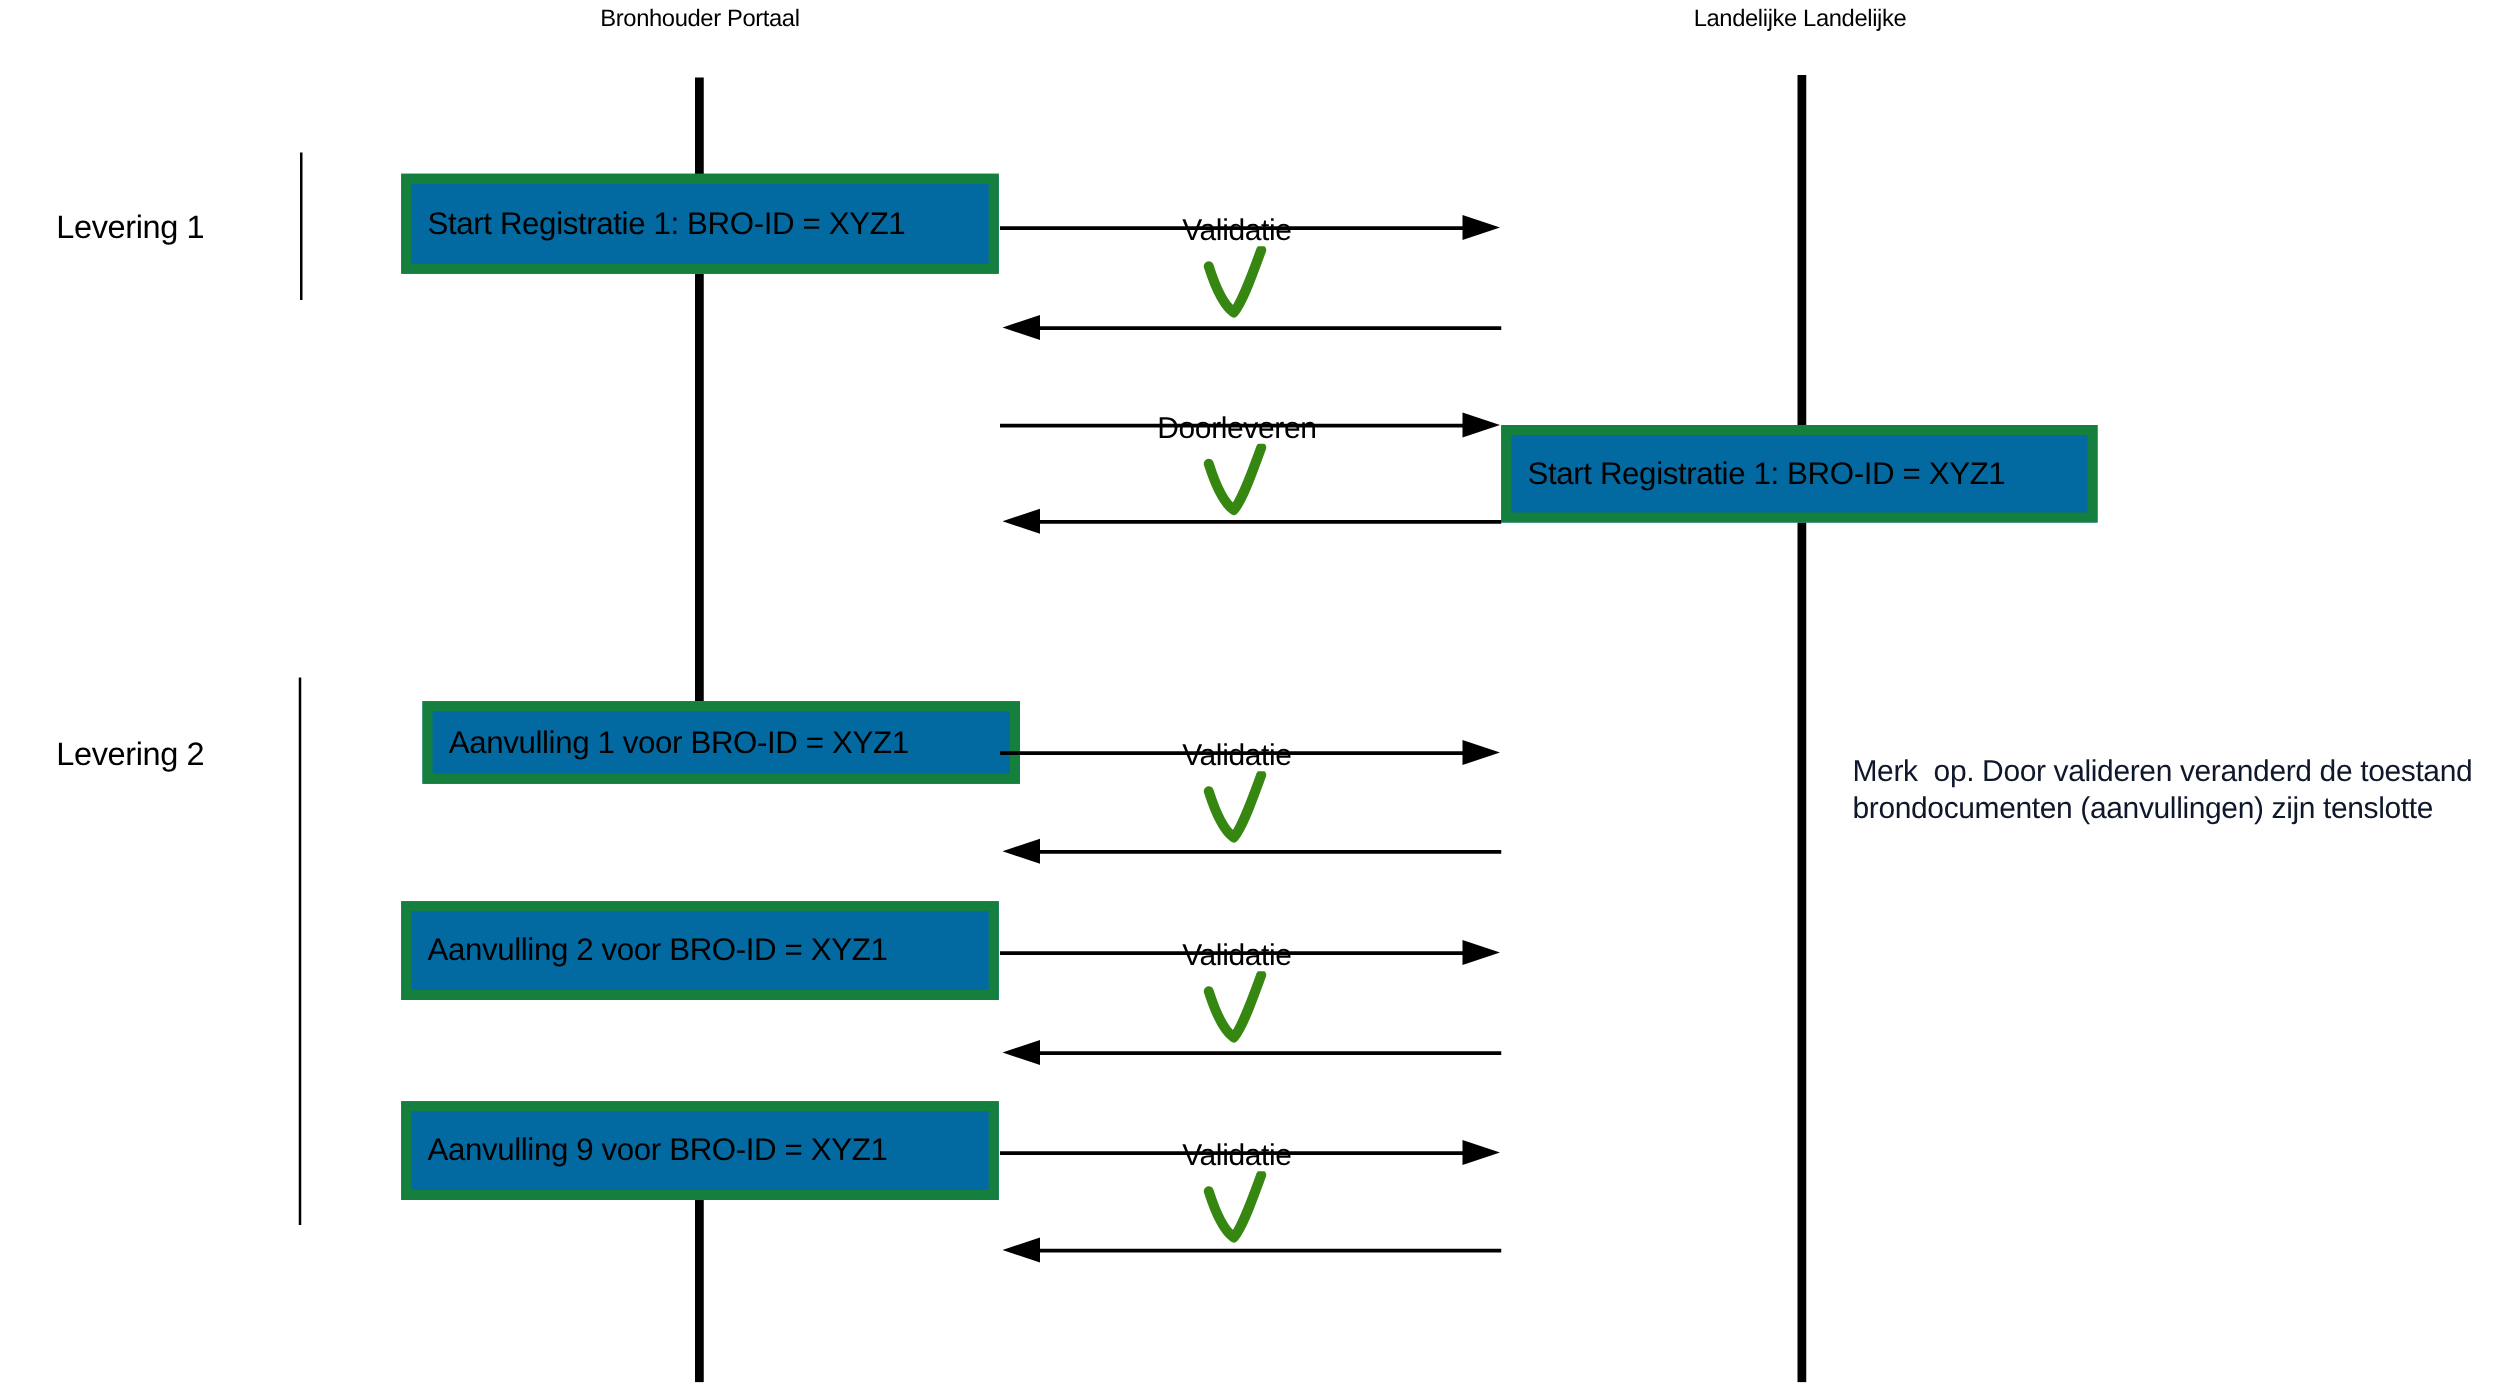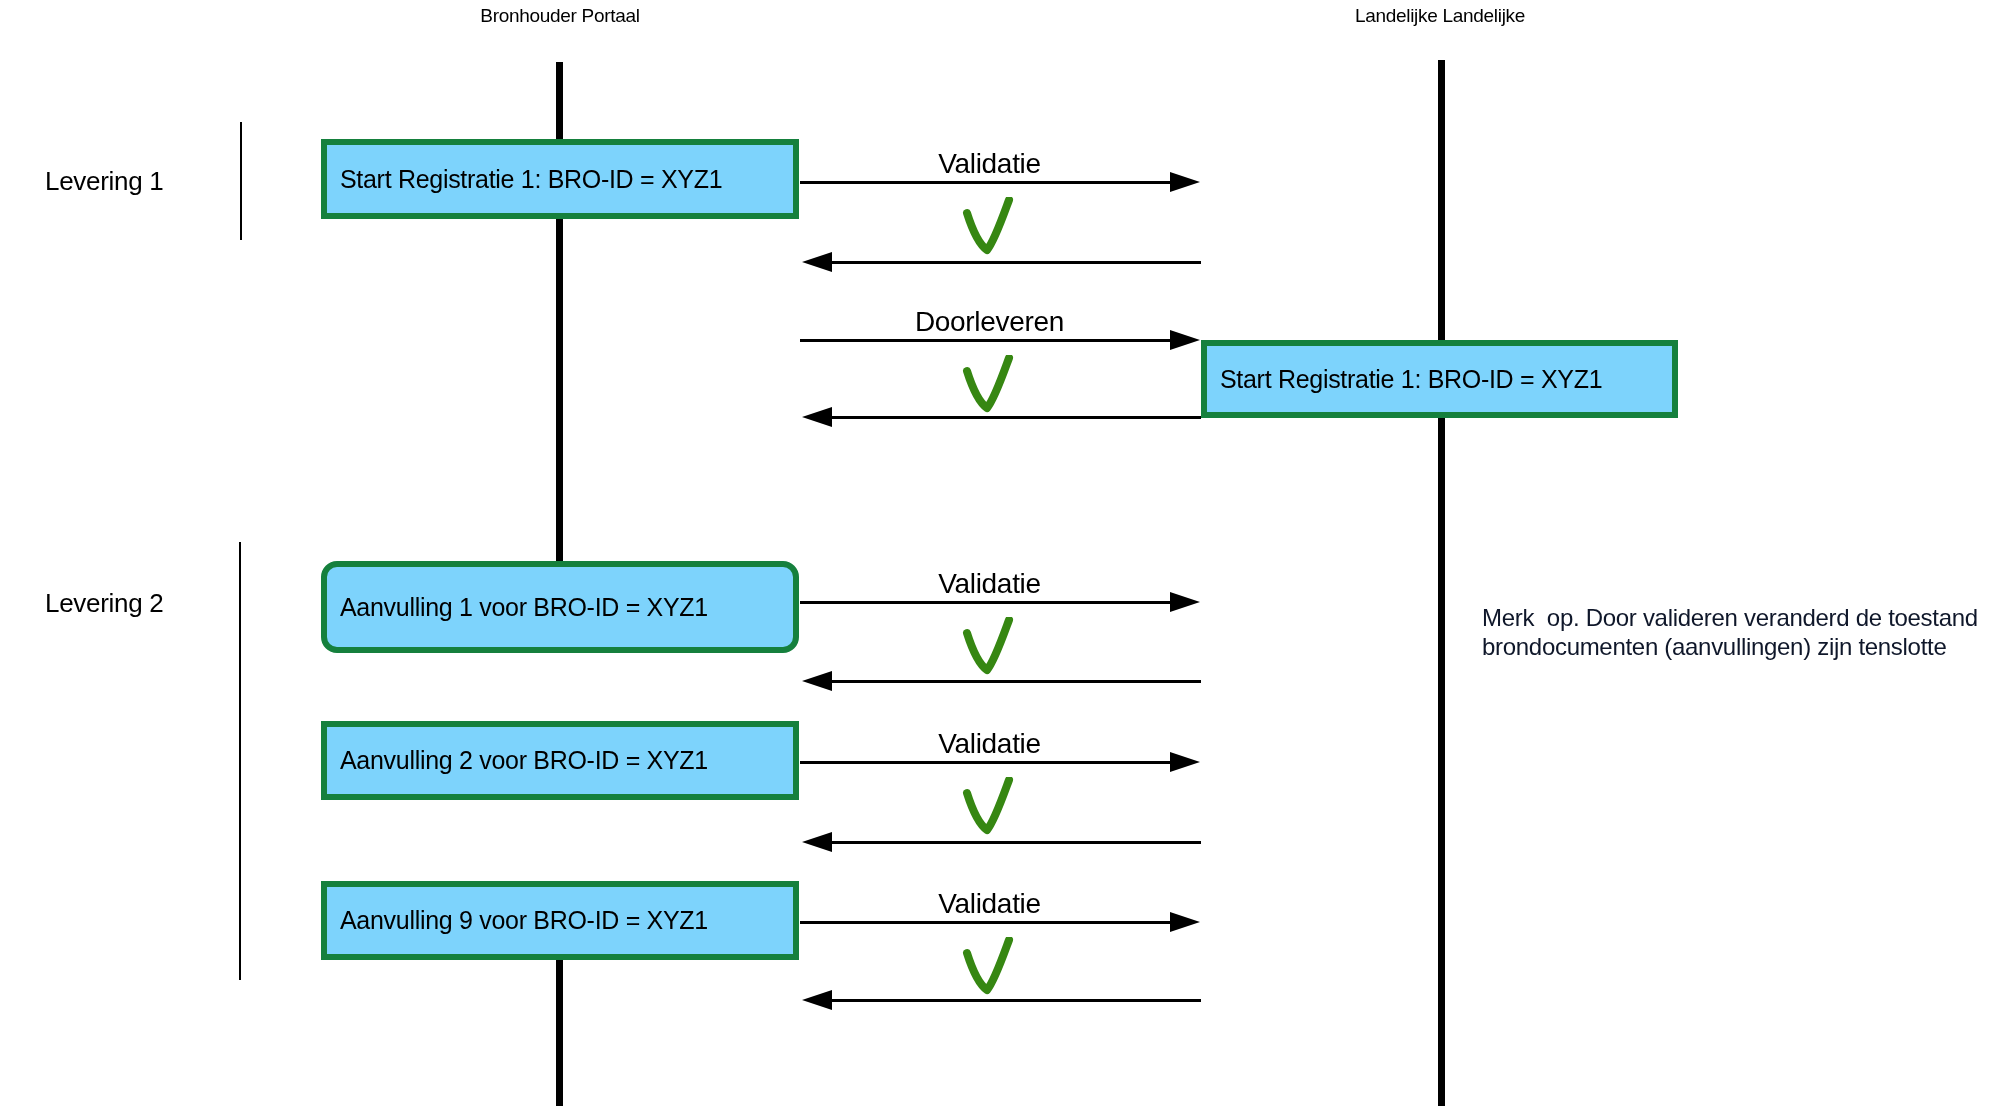--- a/index.html
+++ b/index.html
@@ -5,24 +5,24 @@
   html,body{margin:0;padding:0;background:#ffffff;}
   .canvas{
     position:relative;width:2002px;height:1106px;background:#ffffff;overflow:hidden;
     font-family:"Liberation Sans",sans-serif;color:#000;
   }
   .actor-title{position:absolute;width:400px;text-align:center;font-size:19px;letter-spacing:-0.3px;}
   .lifeline{position:absolute;width:7px;background:#000;}
   .bracket{position:absolute;width:2px;background:#000;}
   .group-label{position:absolute;width:160px;font-size:26px;letter-spacing:-0.3px;}
   .mbox{
-    position:absolute;box-sizing:border-box;border:6px solid #15803d;background:#7dd3fc;
+    position:absolute;box-sizing:border-box;border:8px solid #15803d;background:#0369a1;
     display:flex;align-items:center;padding-left:13px;font-size:25px;letter-spacing:-0.3px;
   }
-  .msg-label{position:absolute;left:791px;width:397px;text-align:center;font-size:28px;letter-spacing:-0.3px;}
+  .msg-label{position:absolute;left:791px;width:397px;text-align:center;font-size:24px;letter-spacing:-0.3px;margin-top:23px;}
   .aline{position:absolute;height:3px;background:#000;}
   .head-right{
     position:absolute;width:0;height:0;
     border-left:30px solid #000;border-top:10px solid transparent;border-bottom:10px solid transparent;
   }
   .head-left{
     position:absolute;width:0;height:0;
     border-right:30px solid #000;border-top:10px solid transparent;border-bottom:10px solid transparent;
   }
   .check{position:absolute;width:52px;height:62px;}
@@ -49,21 +49,21 @@
 
   <div class="bracket" style="left:239px;top:542px;height:438px;"></div>
   <div class="group-label" style="left:45px;top:588px;">Levering 2</div>
 
   <div class="mbox" style="left:321px;top:139px;width:478px;height:80px;">
     <span>Start Registratie 1: BRO-ID = XYZ1</span>
   </div>
   <div class="mbox" style="left:1201px;top:340px;width:477px;height:78px;">
     <span>Start Registratie 1: BRO-ID = XYZ1</span>
   </div>
-  <div class="mbox" style="left:321px;top:561px;width:478px;height:92px;border-radius:16px;">
+  <div class="mbox" style="left:338px;top:561px;width:478px;height:66px;">
     <span>Aanvulling 1 voor BRO-ID = XYZ1</span>
   </div>
   <div class="mbox" style="left:321px;top:721px;width:478px;height:79px;">
     <span>Aanvulling 2 voor BRO-ID = XYZ1</span>
   </div>
   <div class="mbox" style="left:321px;top:881px;width:478px;height:79px;">
     <span>Aanvulling 9 voor BRO-ID = XYZ1</span>
   </div>
 
   <div class="msg-label" style="top:148px;">Validatie</div>

